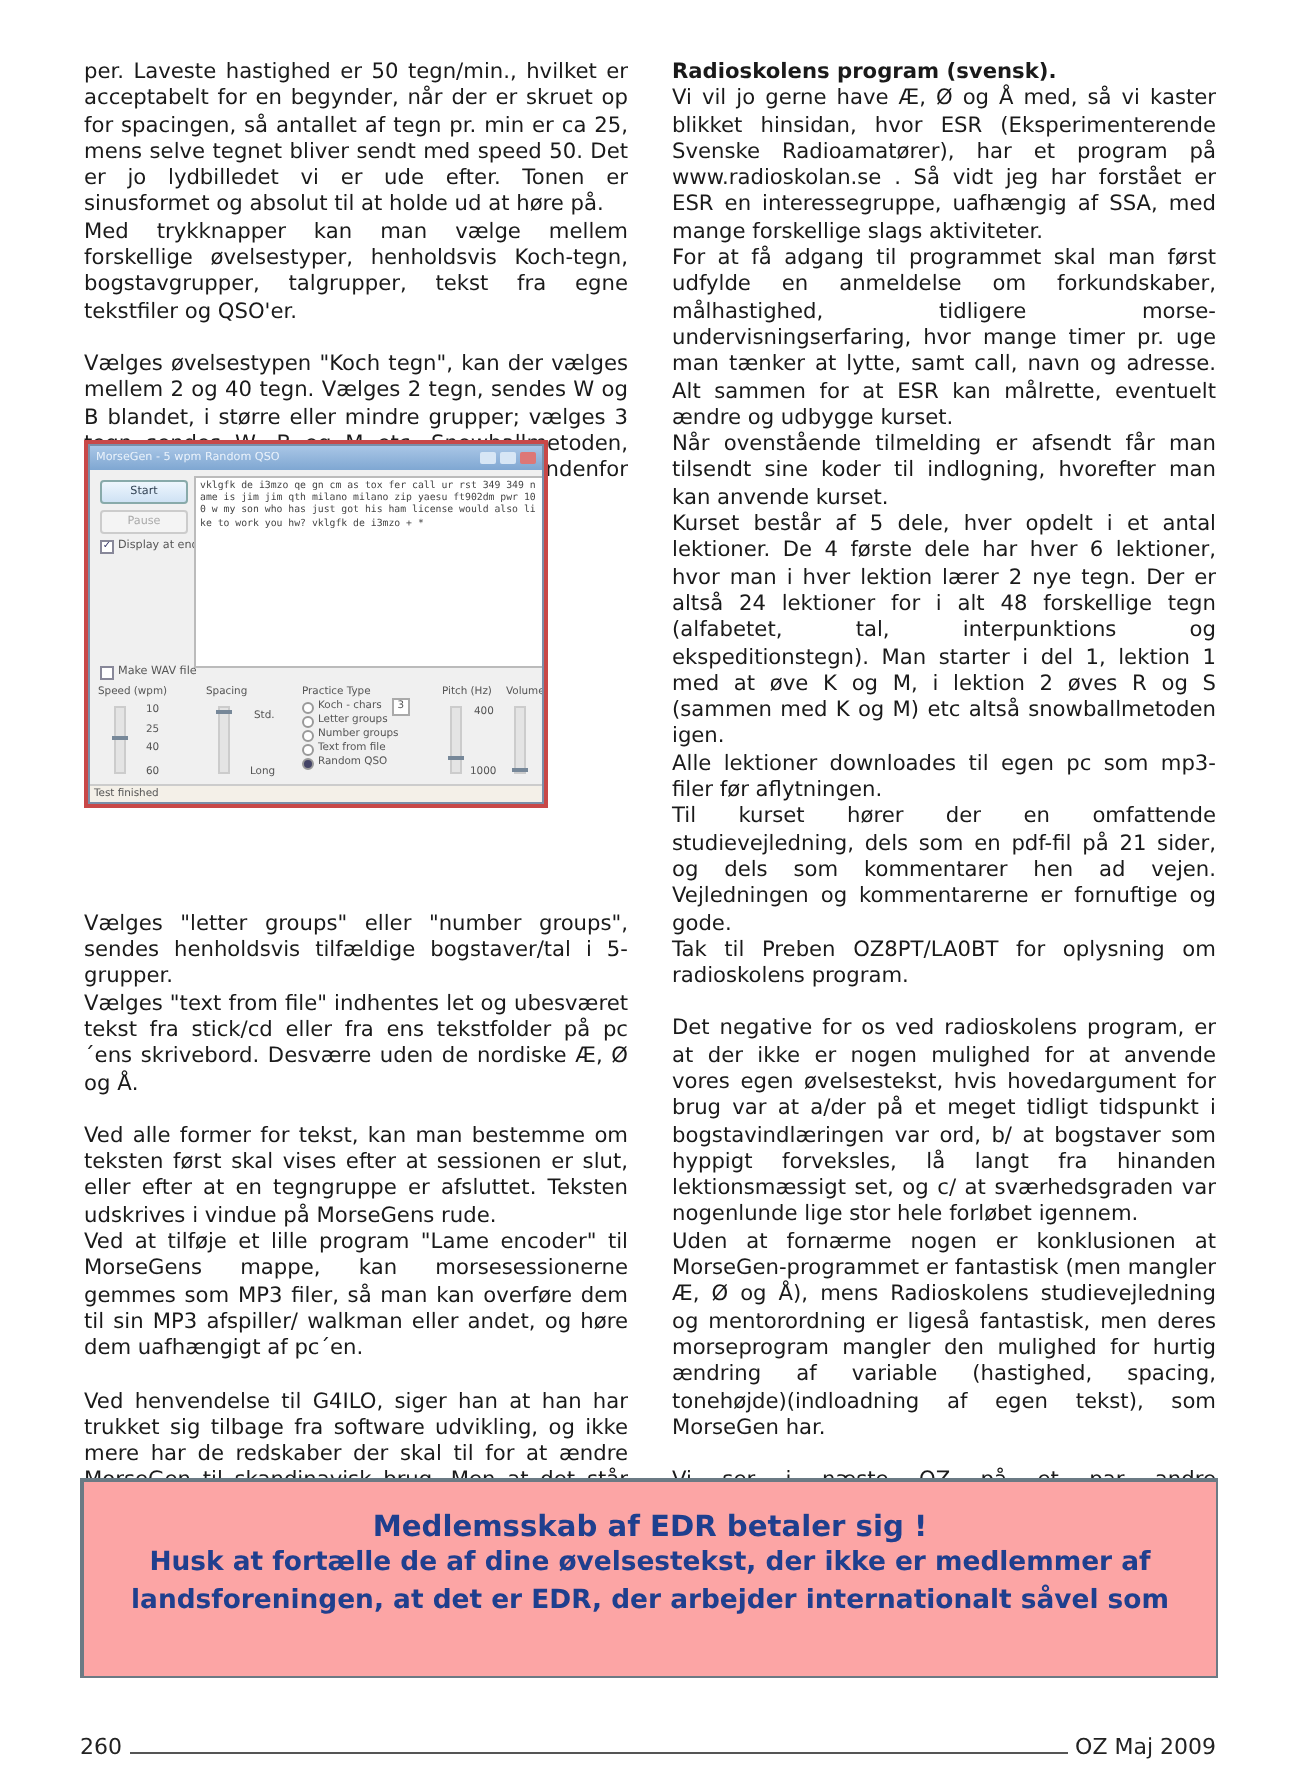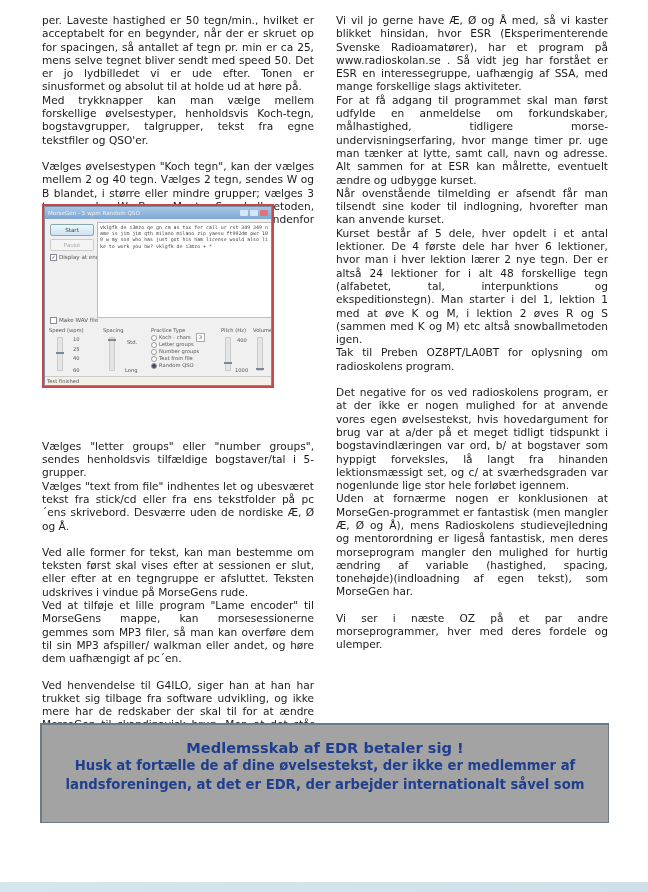--- a/index.html
+++ b/index.html
@@ -1,18 +1,18 @@
 <!DOCTYPE html>
 <html><head>
 <meta charset="utf-8">
 <style>
   html, body { margin:0; padding:0; }
   body { width:648px; height:892px; background:#ffffff; position:relative; overflow:hidden;
          font-family:"DejaVu Sans", sans-serif; color:#1a1a1a; }
-  .page { position:absolute; left:0; top:0; width:648px; height:664px; }
+  .page { position:absolute; left:0; top:16px; width:648px; height:664px; }
   .col { position:absolute; top:14px; width:272px; font-size:10.6px; line-height:13.3px; text-align:justify; }
   .col p { margin:0; }
   .col .gap { height:13px; }
   #col-left { left:42px; }
   #col-right { left:336px; }
   .heading { font-weight:bold; }
 
   
   .win { position:absolute; left:44px; top:206px; width:226px; height:178px;
          border:1px solid #7a8ea8; background:#f0f0f0; box-shadow:0 0 0 2px #c84848; overflow:hidden;
@@ -30,21 +30,21 @@
               font-family:"DejaVu Sans Mono", monospace; font-size:4.9px; line-height:6.2px; color:#444; padding:1px 2px; word-break:break-all; }
   .grp { position:absolute; top:120px; height:44px; font-size:5.2px; color:#555; }
   .slider { position:absolute; width:4px; background:#e4e4e4; border:1px solid #ccc; }
   .thumb { position:absolute; left:-2px; width:8px; height:2px; background:#789; }
   .radio { display:flex; align-items:center; gap:2px; height:7px; }
   .radio .r { width:4px; height:4px; border:1px solid #999; border-radius:50%; background:#fff; }
   .radio .r.on { background:#446; }
   .status { position:absolute; left:0; bottom:0; width:100%; height:8px; background:#f4f0e8; border-top:1px solid #ccc; padding-left:2px; font-size:5.2px; line-height:8px; }
 
   
-  .notice { position:absolute; left:40px; top:723px; width:566px; height:97px; background:#a3a3a3;
+  .notice { position:absolute; left:40px; top:723px; width:566px; height:97px; background:#fca5a5;
             border:1px solid #6b7a84; border-left-width:2px; border-top-width:2px; text-align:center; color:#1f3f8e; font-weight:bold; }
   .notice .n-title { font-size:14.6px; margin-top:14px; line-height:18px; }
   .notice .n-body { font-size:13.2px; line-height:18.5px; }
 
   
   .footer { position:absolute; left:40px; top:848px; width:568px; height:16px; display:flex; align-items:flex-end; font-size:11px; color:#222; }
   .footer .rule { flex:1; border-bottom:1px solid #555; margin:0 4px 3px 4px; }
   .band { position:absolute; left:0; top:882px; width:648px; height:10px; background:linear-gradient(90deg,#d6e6ee,#cfe0ea); }
 </style>
 </head>
@@ -144,32 +144,40 @@
       <div>Volume</div>
       <div class="slider" style="left:4px;top:10px;height:32px">
         <div class="thumb" style="top:30px"></div>
       </div>
     </div>
 
     <div class="status">Test finished</div>
   </div>
 
   <div class="col" id="col-right">
+    <p class="heading">Radioskolens program (svensk).</p>
     <p>Vi vil jo gerne have Æ, Ø og Å med, så vi kaster blikket hinsidan, hvor ESR (Eksperimenterende Svenske Radioamatører), har et program på www.radioskolan.se . Så vidt jeg har forstået er ESR en interessegruppe, uafhængig af SSA, med mange forskellige slags aktiviteter.</p>
     <p>For at få adgang til programmet skal man først udfylde en anmeldelse om forkundskaber, målhastighed, tidligere morse-undervisningserfaring, hvor mange timer pr. uge man tænker at lytte, samt call, navn og adresse. Alt sammen for at ESR kan målrette, eventuelt ændre og udbygge kurset.</p>
     <p>Når ovenstående tilmelding er afsendt får man tilsendt sine koder til indlogning, hvorefter man kan anvende kurset.</p>
     <p>Kurset består af 5 dele, hver opdelt i et antal lektioner. De 4 første dele har hver 6 lektioner, hvor man i hver lektion lærer 2 nye tegn. Der er altså 24 lektioner for i alt 48 forskellige tegn (alfabetet, tal, interpunktions og ekspeditionstegn). Man starter i del 1, lektion 1 med at øve K og M, i lektion 2 øves R og S (sammen med K og M) etc altså snowballmetoden igen.</p>
+    <p>Alle lektioner downloades til egen pc som mp3-filer før aflytningen.</p>
+    <p>Til kurset hører der en omfattende studievejledning, dels som en pdf-fil på 21 sider, og dels som kommentarer hen ad vejen. Vejledningen og kommentarerne er fornuftige og gode.</p>
     <p>Tak til Preben OZ8PT/LA0BT for oplysning om radioskolens program.</p>
     <div class="gap"></div>
     <p>Det negative for os ved radioskolens program, er at der ikke er nogen mulighed for at anvende vores egen øvelsestekst, hvis hovedargument for brug var at a/der på et meget tidligt tidspunkt i bogstavindlæringen var ord, b/ at bogstaver som hyppigt forveksles, lå langt fra hinanden lektionsmæssigt set, og c/ at sværhedsgraden var nogenlunde lige stor hele forløbet igennem.</p>
     <p>Uden at fornærme nogen er konklusionen at MorseGen-programmet er fantastisk (men mangler Æ, Ø og Å), mens Radioskolens studievejledning og mentorordning er ligeså fantastisk, men deres morseprogram mangler den mulighed for hurtig ændring af variable (hastighed, spacing, tonehøjde)(indloadning af egen tekst), som MorseGen har.</p>
     <div class="gap"></div>
     <p>Vi ser i næste OZ på et par andre morseprogrammer, hver med deres fordele og ulemper.</p>
   </div>
 
   <div class="notice">
     <div class="n-title">Medlemsskab af EDR betaler sig !</div>
     <div class="n-body">Husk at fortælle de af dine øvelsestekst, der ikke er medlemmer af</div>
     <div class="n-body">landsforeningen, at det er EDR, der arbejder internationalt såvel som</div>
   </div>
 
+  <div class="footer">
+    <span>260</span>
+    <span class="rule"></span>
+    <span>OZ Maj 2009</span>
+  </div>
   <div class="band"></div>
 </div>
 
 </body></html>

